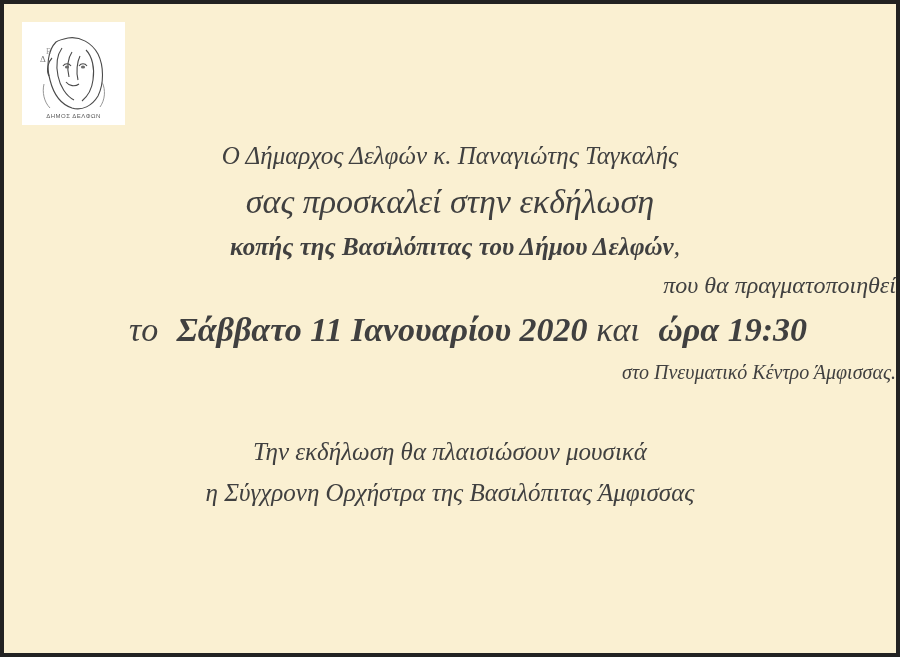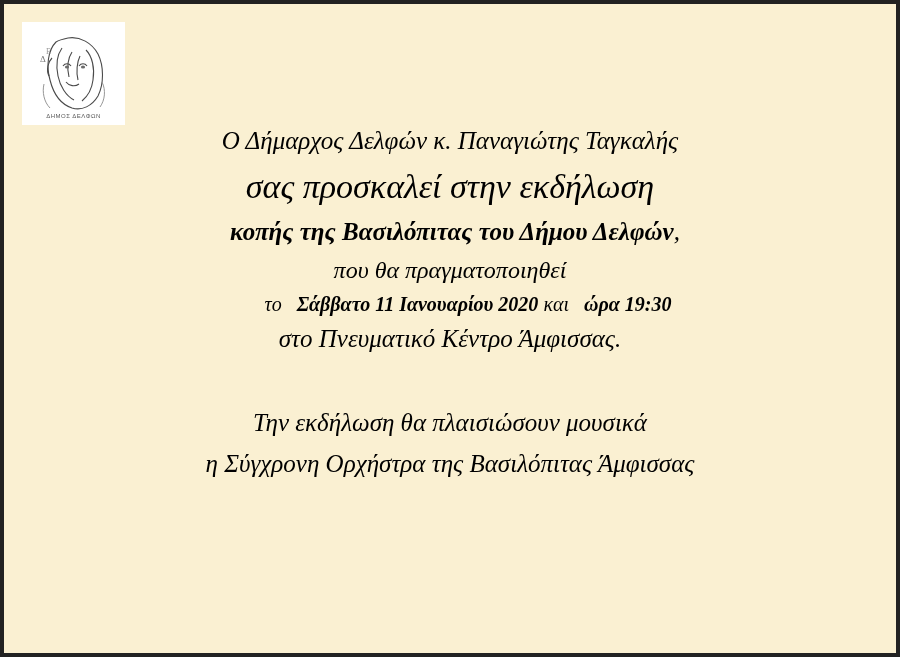--- a/index.html
+++ b/index.html
@@ -42,35 +42,35 @@
     text-align: center;
     font-size: 6px;
     letter-spacing: 0.5px;
     color: #5a5a5a;
     font-family: "Liberation Sans", sans-serif;
   }
   .content {
     position: absolute;
     left: 0;
     right: 0;
-    top: 118px;
+    top: 133px;
     text-align: center;
-    color: #000000;
+    color: #404040;
   }
   .line {
     font-style: italic;
     line-height: 1.55;
     white-space: pre;
   }
   .l-0 { font-size: 25px; }
   .l-1 { font-size: 34px; }
   .l-2 { font-size: 25px; }
-  .l-3 { font-size: 24px; }
-  .l-4 { font-size: 20px; padding-left: 36px; }
-  .l-5 { font-size: 25px; }
+  .l-3 { font-size: 24px; text-align: right; }
+  .l-4 { font-size: 34px; padding-left: 36px; }
+  .l-5 { font-size: 20px; text-align: right; }
   .bold { font-weight: bold; margin-left: 10px; }
   .spacer {
     height: 44px;
   }
   .p2-line {
     font-style: italic;
     font-size: 25px;
     line-height: 1.62;
     white-space: pre;
   }

